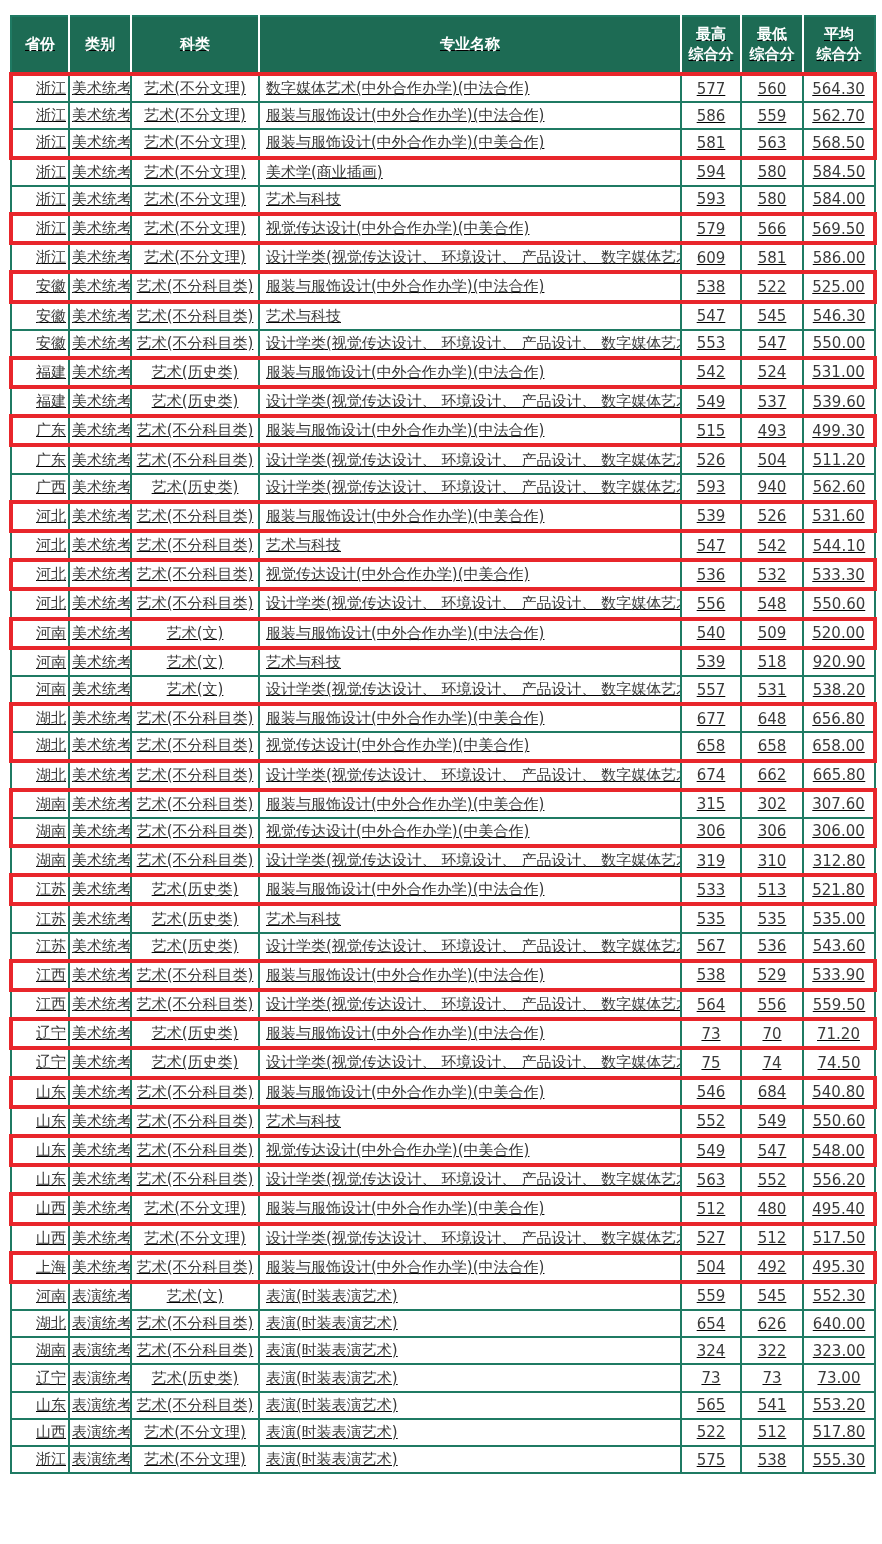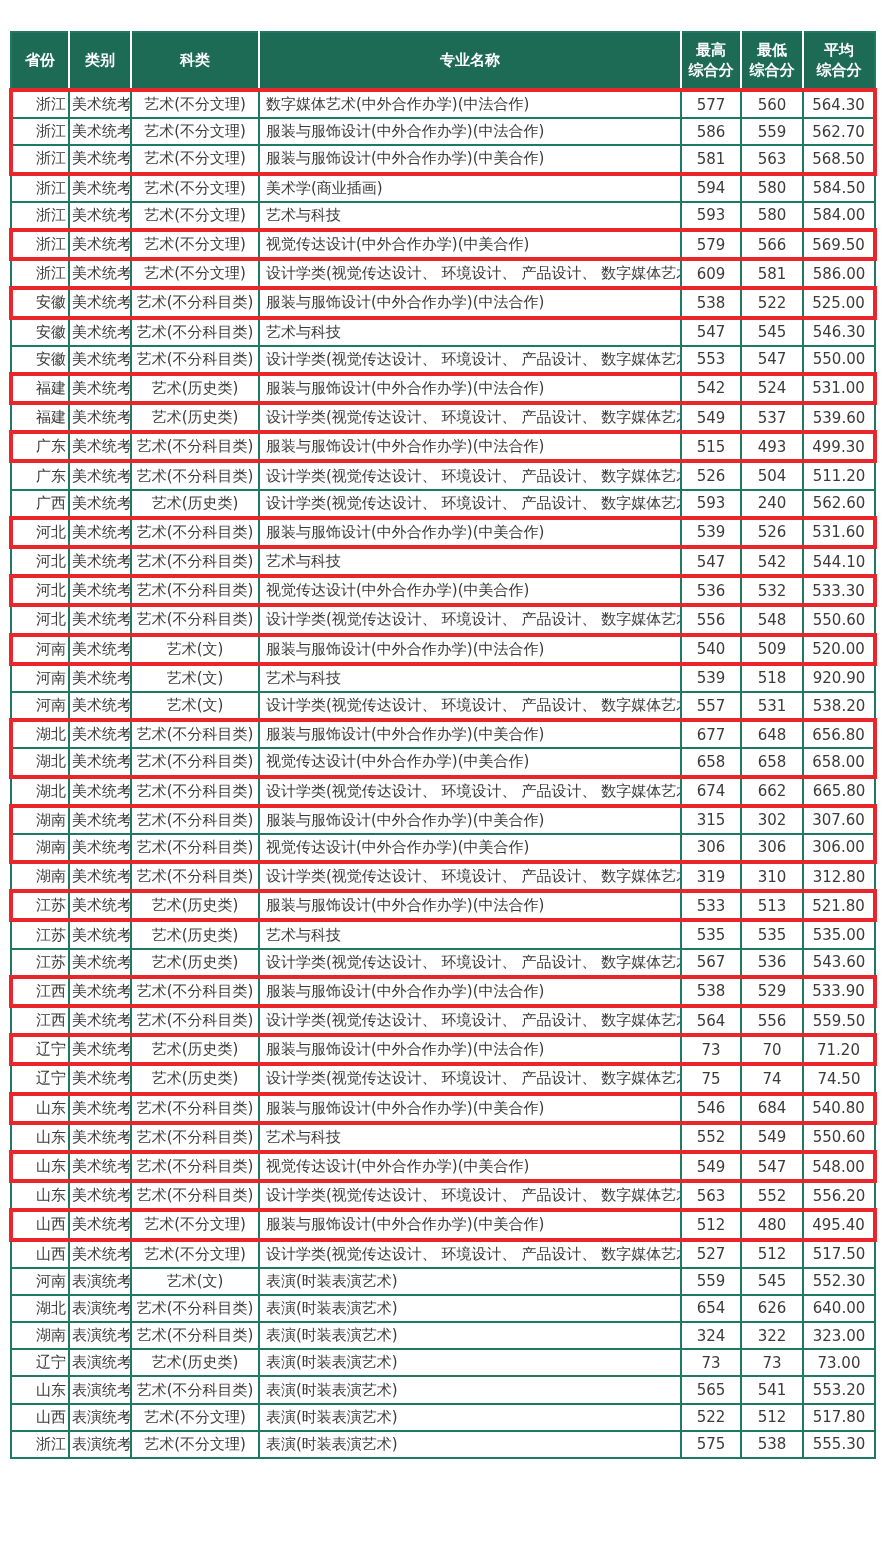--- a/index.html
+++ b/index.html
@@ -1,21 +1,21 @@
 <!DOCTYPE html>
 <html style="--header_bg: #1d6b54; --header_text: #ffffff; --grid: #1f7a63; --highlight: #e8262b; --text: #3b3b3b;"><head>
 <meta charset="utf-8">
 <style>
   html, body { margin: 0; padding: 0; background: #ffffff; }
   body {
     width: 882px; height: 1544px;
     font-family: "DejaVu Sans", "Liberation Sans", sans-serif;
     overflow: hidden;
   }
-  .page { padding: 31px 0 0 9px; }
+  .page { padding: 15px 0 0 9px; text-decoration: underline; }
   table {
     border-collapse: collapse;
     table-layout: fixed;
     width: 864px;
     border: 2px solid var(--grid, #1f7a63);
   }
   thead th {
     background: var(--header_bg, #1d6b54);
     color: var(--header_text, #ffffff);
     font-size: 15px;
@@ -208,21 +208,21 @@
           <td class="c-max">526</td>
           <td class="c-min">504</td>
           <td class="c-avg">511.20</td>
         </tr>
         <tr>
           <td class="c-province">广西</td>
           <td class="c-category">美术统考</td>
           <td class="c-subject">艺术(历史类)</td>
           <td class="c-major">设计学类(视觉传达设计、 环境设计、 产品设计、 数字媒体艺术)</td>
           <td class="c-max">593</td>
-          <td class="c-min">240</td>
+          <td class="c-min">940</td>
           <td class="c-avg">562.60</td>
         </tr>
         <tr class="hl hl-s">
           <td class="c-province">河北</td>
           <td class="c-category">美术统考</td>
           <td class="c-subject">艺术(不分科目类)</td>
           <td class="c-major">服装与服饰设计(中外合作办学)(中美合作)</td>
           <td class="c-max">539</td>
           <td class="c-min">526</td>
           <td class="c-avg">531.60</td>
@@ -445,20 +445,29 @@
         </tr>
         <tr>
           <td class="c-province">山西</td>
           <td class="c-category">美术统考</td>
           <td class="c-subject">艺术(不分文理)</td>
           <td class="c-major">设计学类(视觉传达设计、 环境设计、 产品设计、 数字媒体艺术)</td>
           <td class="c-max">527</td>
           <td class="c-min">512</td>
           <td class="c-avg">517.50</td>
         </tr>
+        <tr class="hl hl-s">
+          <td class="c-province">上海</td>
+          <td class="c-category">美术统考</td>
+          <td class="c-subject">艺术(不分科目类)</td>
+          <td class="c-major">服装与服饰设计(中外合作办学)(中法合作)</td>
+          <td class="c-max">504</td>
+          <td class="c-min">492</td>
+          <td class="c-avg">495.30</td>
+        </tr>
         <tr>
           <td class="c-province">河南</td>
           <td class="c-category">表演统考</td>
           <td class="c-subject">艺术(文)</td>
           <td class="c-major">表演(时装表演艺术)</td>
           <td class="c-max">559</td>
           <td class="c-min">545</td>
           <td class="c-avg">552.30</td>
         </tr>
         <tr>

